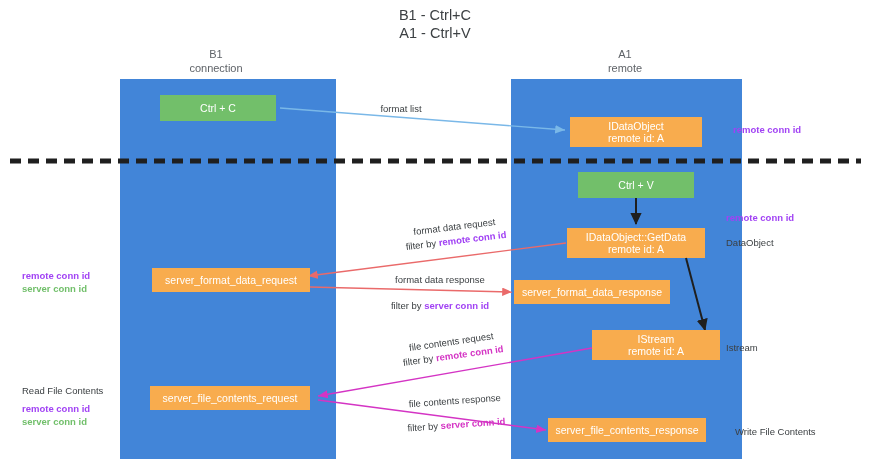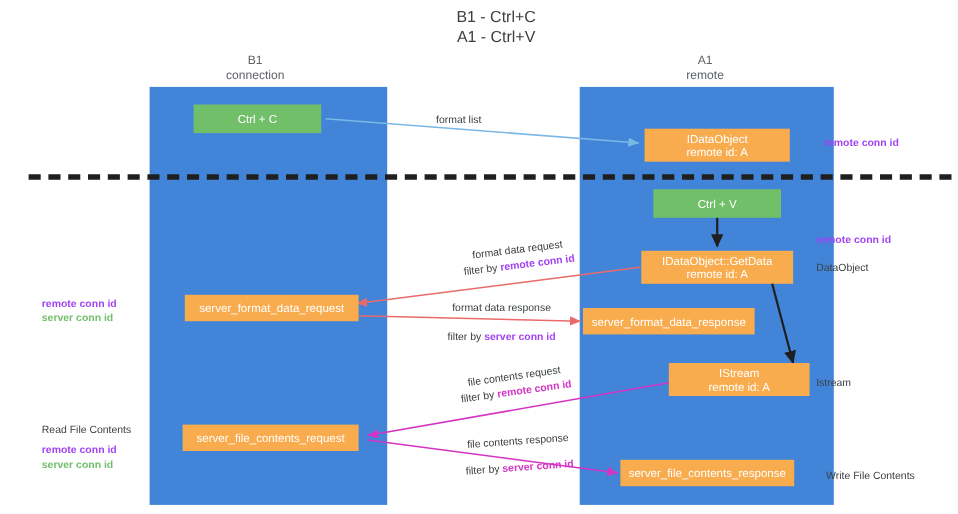--- a/index.html
+++ b/index.html
@@ -9,21 +9,21 @@
   }
   body {
     width: 871px;
     height: 467px;
     font-family: "Liberation Sans", sans-serif;
     overflow: hidden;
     position: relative;
   }
   #diagram-root {
     position: absolute;
-    left: 16px;
+    left: 0;
     top: 0;
     width: 698px;
     height: 467px;
   }
   svg.diagram {
     display: block;
     width: 871px;
     height: 467px;
   }
   .title-text {

